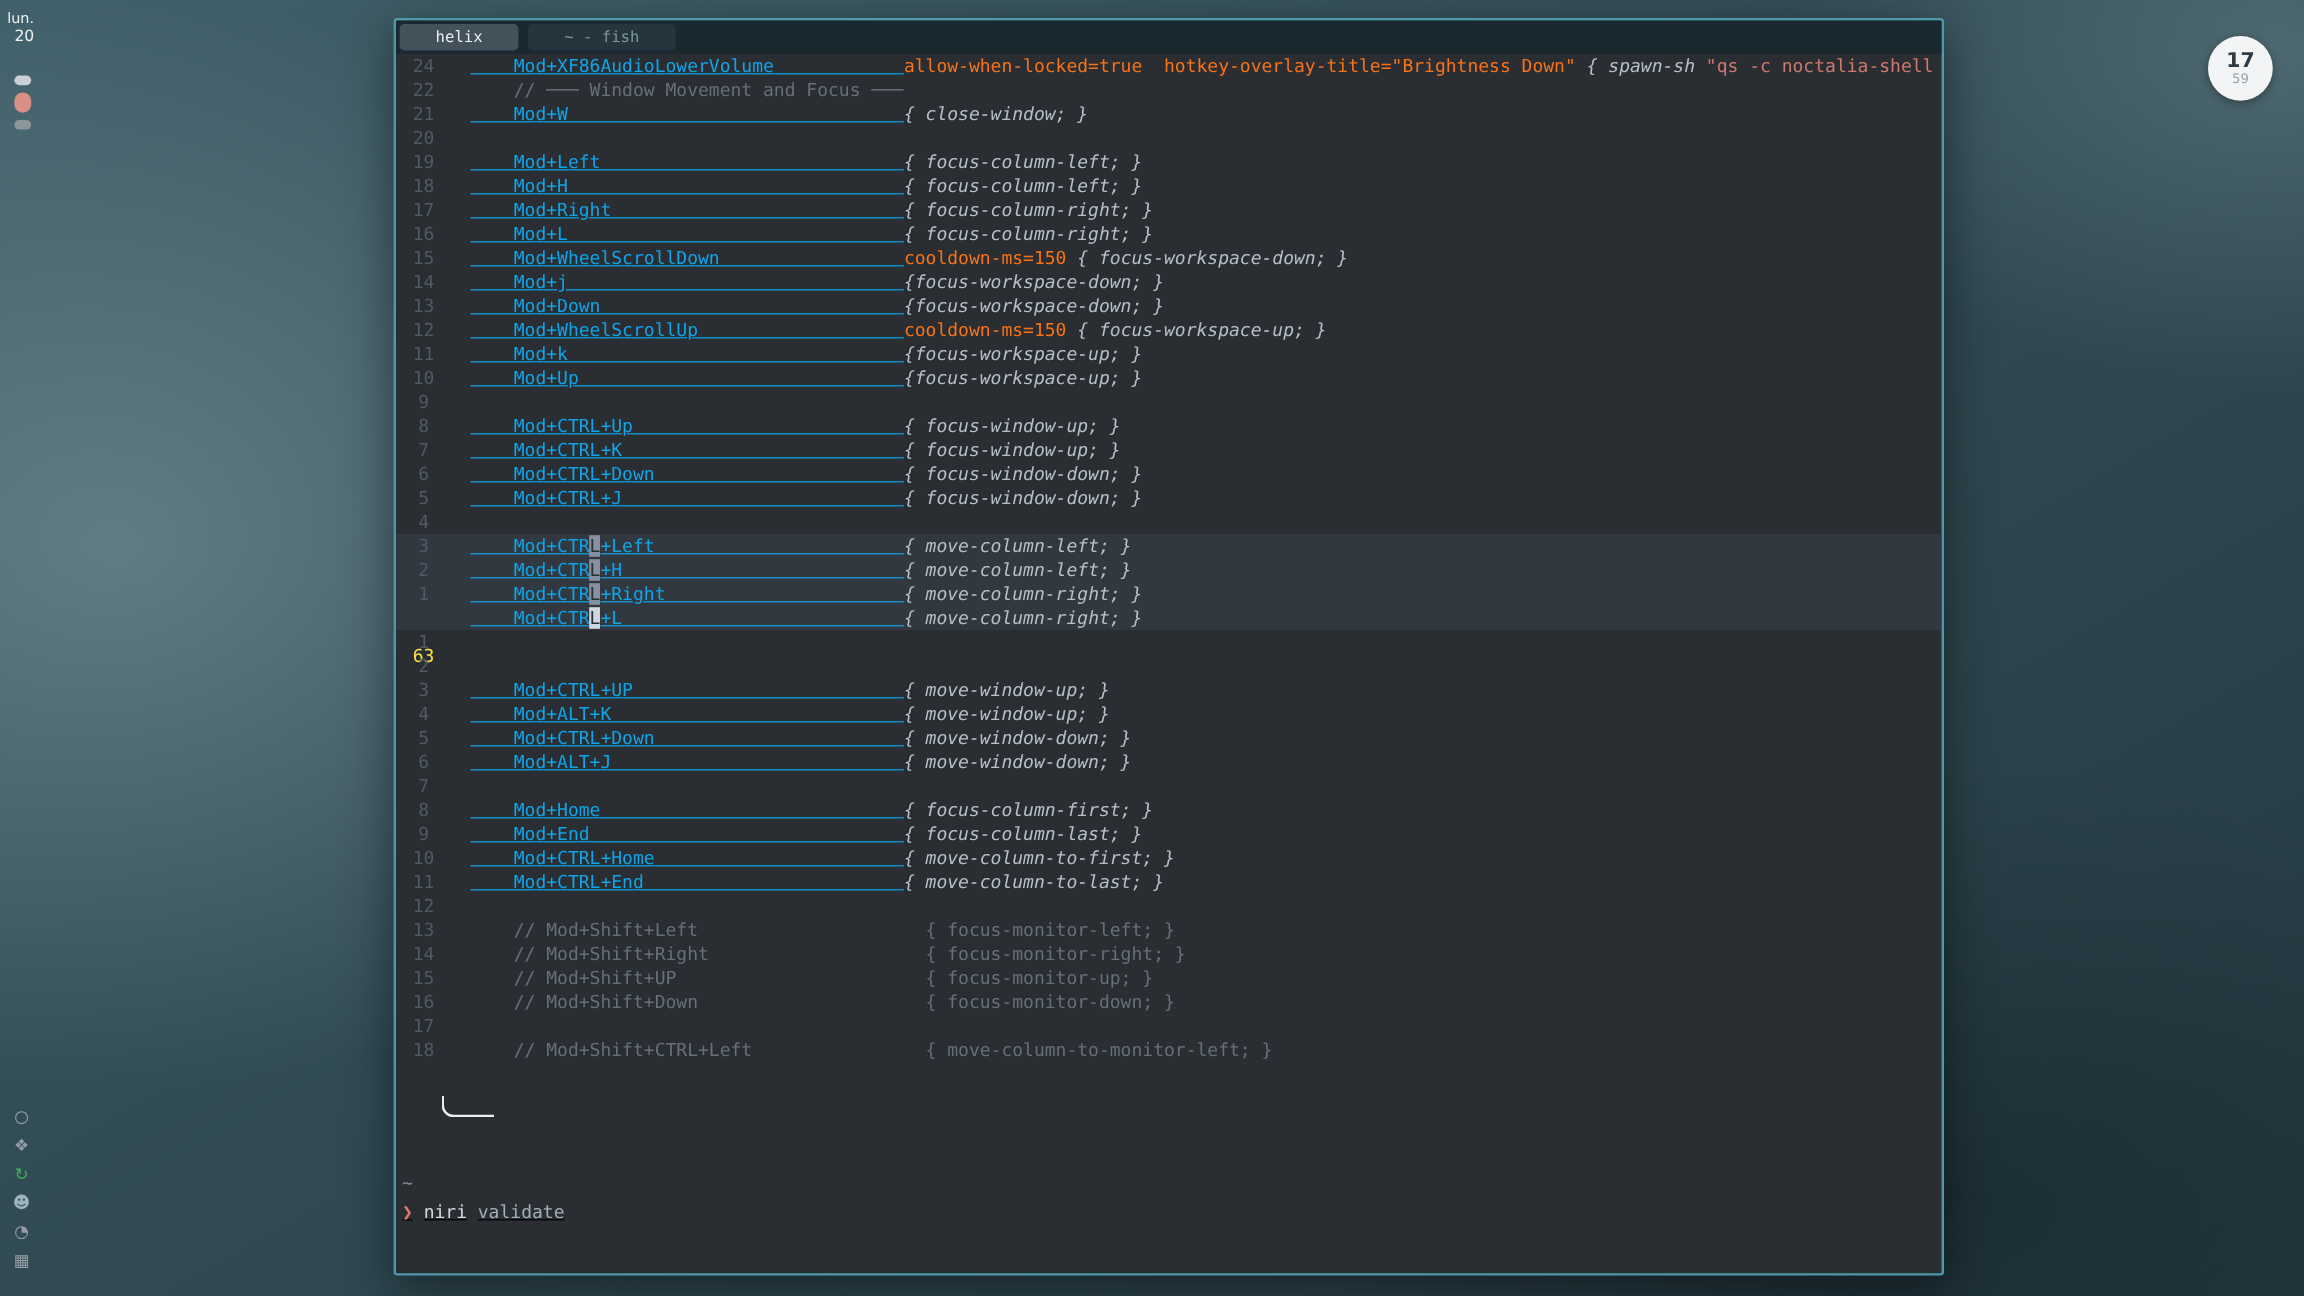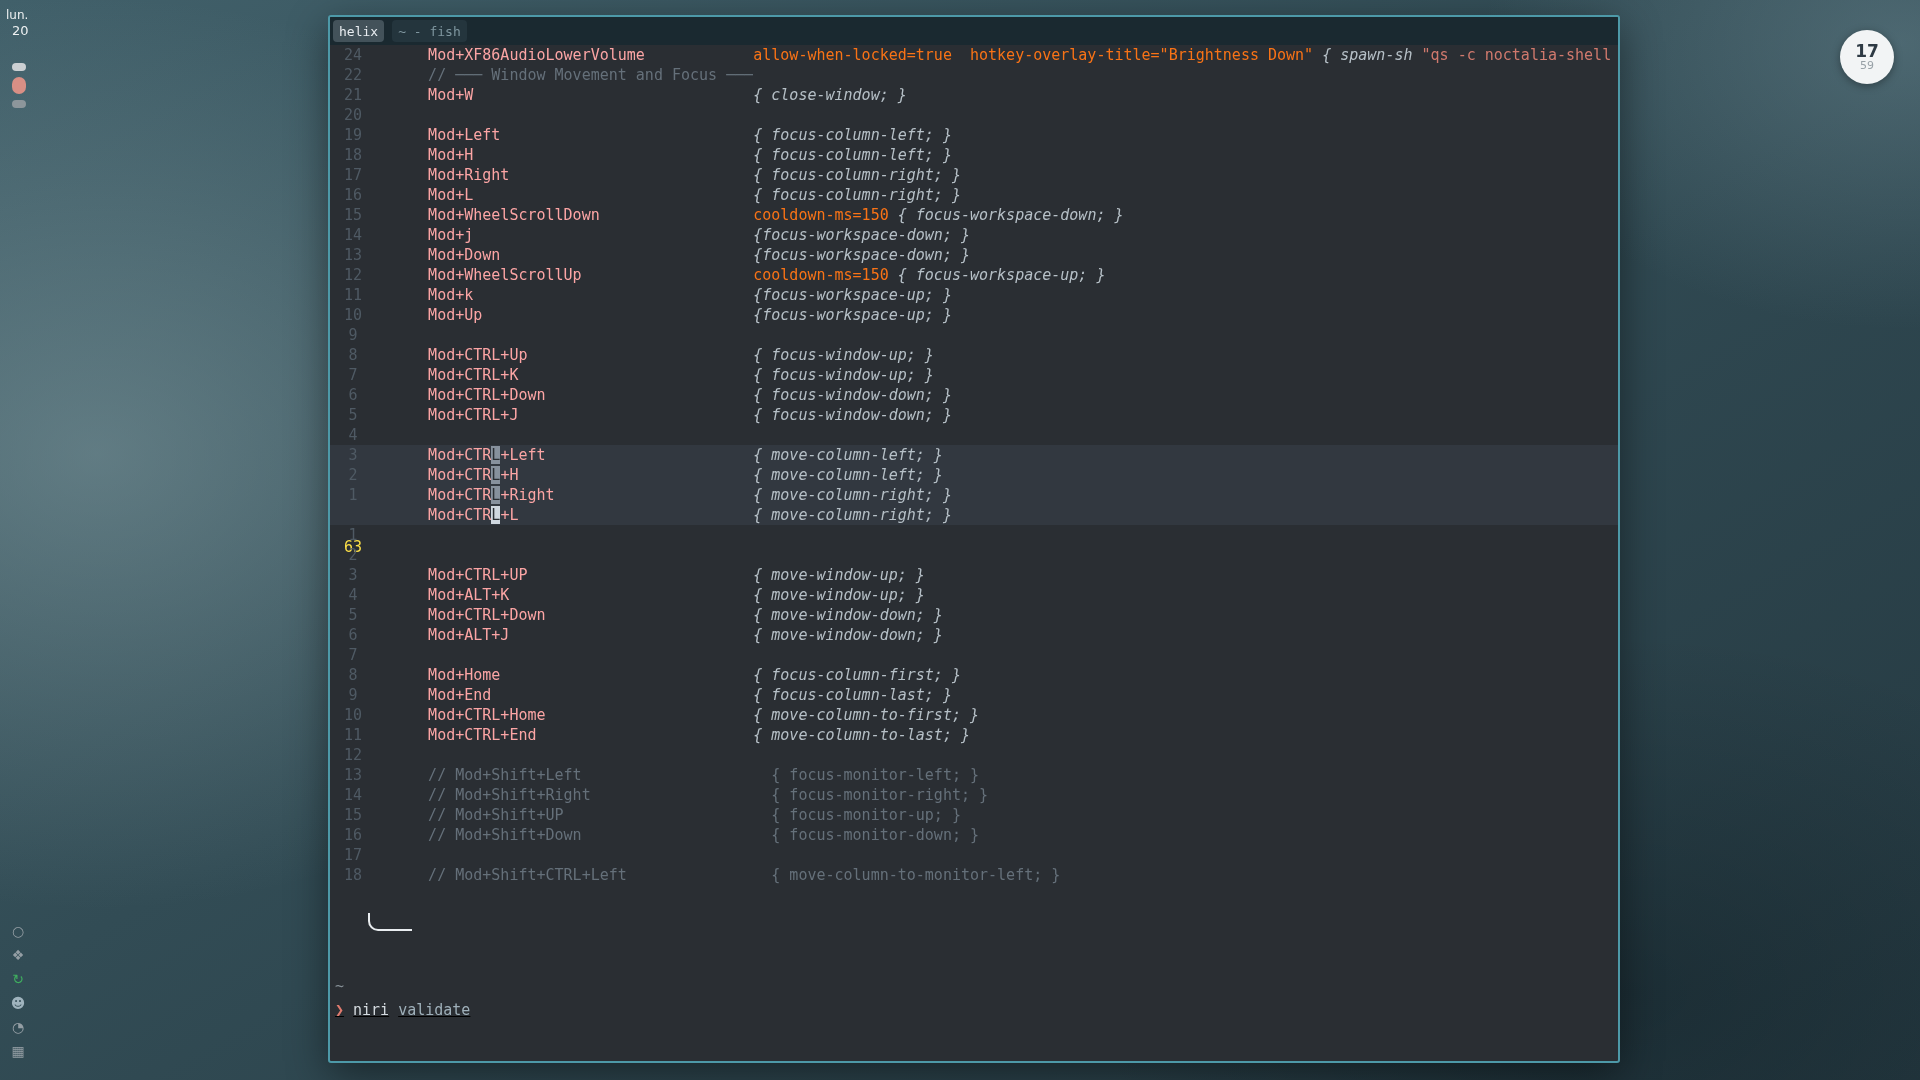--- a/index.html
+++ b/index.html
@@ -24,31 +24,31 @@
   .clock{position:absolute;left:1840px;top:30px;width:54px;height:54px;border-radius:50%;
     background:#f2f4f5;display:flex;flex-direction:column;align-items:center;justify-content:center;
     box-shadow:0 2px 8px rgba(0,0,0,.35);}
   .clock .ch{font-size:17px;font-weight:bold;color:#2e3a44;line-height:18px;}
   .clock .cmin{font-size:11px;color:#98a1a7;line-height:12px;}
   
   .window{position:absolute;left:328px;top:15px;width:1292px;height:1048px;box-sizing:border-box;
     border:2px solid #4d99a8;border-radius:3px;background:#2a2e33;overflow:hidden;
     box-shadow:0 12px 42px rgba(0,0,0,.45);}
   .titlebar{height:28px;background:#1a2930;display:flex;align-items:center;gap:8px;padding-left:3px;}
-  .tab{height:22px;padding:0 6px;border-radius:4px;display:flex;align-items:center;
+  .tab{height:22px;padding:0 30px;border-radius:4px;display:flex;align-items:center;
     font:13px "DejaVu Sans Mono",monospace;background:#24353d;color:#7f969f;}
   .tab.active{background:#43525a;color:#e9edf1;}
   
   .editor{height:860px;overflow:hidden;}
   .row{display:flex;height:20px;white-space:pre;font:15px/20px "DejaVu Sans Mono",monospace;}
   .row.hl{background:#323840;}
   .gut{flex:0 0 46px;text-align:center;color:#4f5a64;}
   .gut.curnum{color:#fde047;margin-top:32px;}
   .code{padding-left:16px;overflow:hidden;}
-  .code .k{color:#fca5a5;}
+  .code .k{color:#0ea5e9;text-decoration:underline;}
   .code .a{color:#b6c0c7;font-style:italic;}
   .code .g{color:#f97316;}
   .code .r{color:#d0796d;}
   .code .c{color:#65707a;}
   .code .x{background:#87919d;color:#2a2e33;}
   .code .X{background:#cfd7df;color:#2a2e33;}
   
   .statusbar{height:20px;background:#3c434c;display:flex;align-items:center;padding:0 10px;
     font:14px/20px "DejaVu Sans Mono",monospace;color:#9fa9b1;}
   .statusbar .mode{color:#dbe1e7;font-weight:bold;margin-right:18px;}

